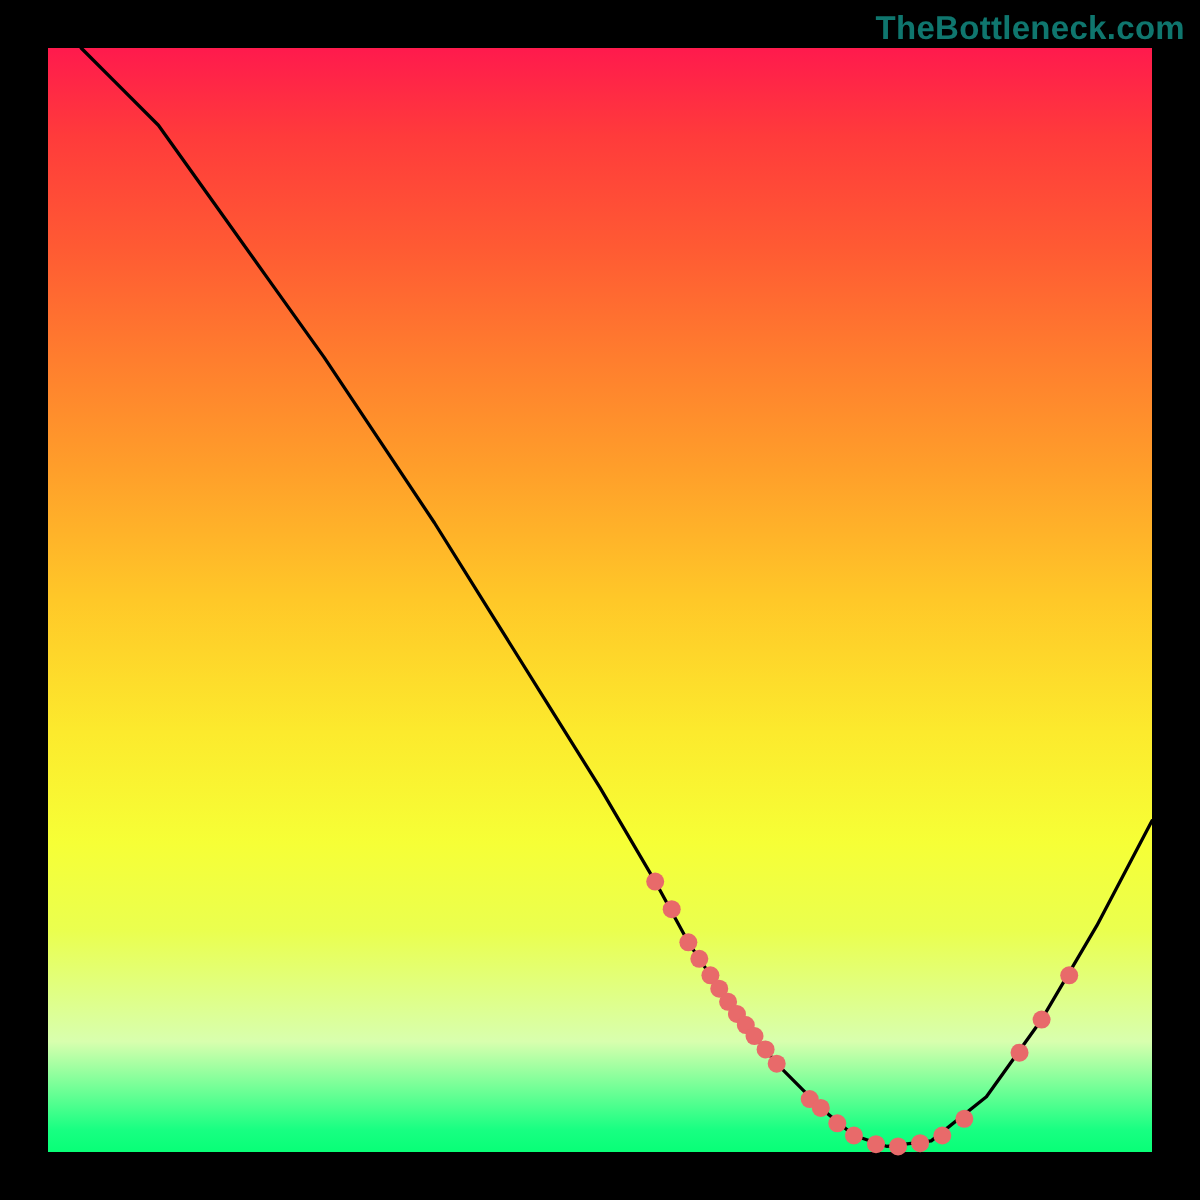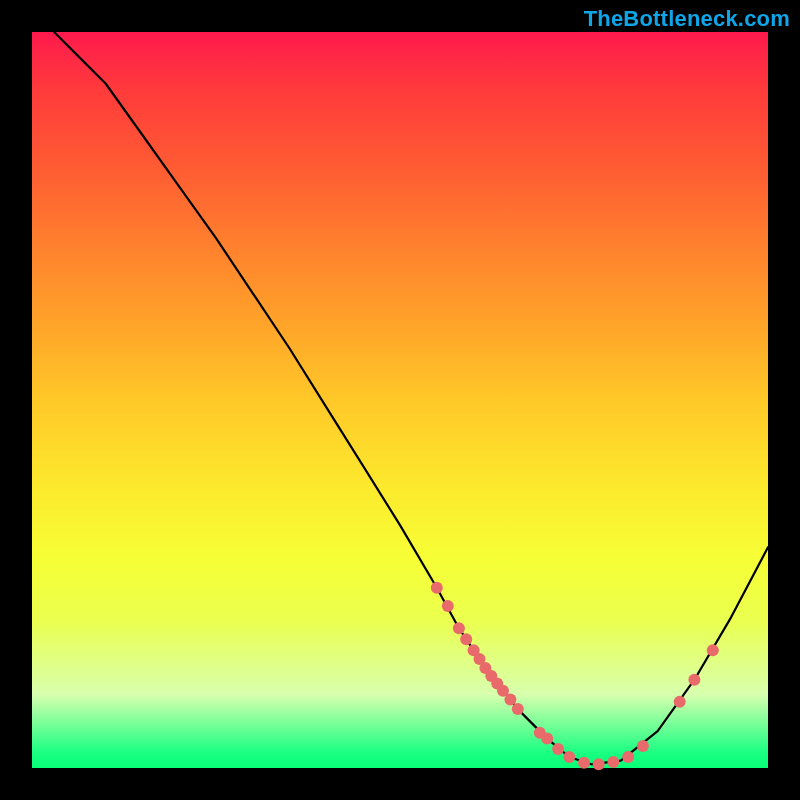--- a/index.html
+++ b/index.html
@@ -29,21 +29,21 @@
       #eaff4f 80%,
       #d8ffae 90%,
       #18ff82 98%,
       #08ff77 100%
     );
   }
   .watermark {
     position: absolute;
     top: 6px;
     right: 10px;
-    color: #0ea5e9;
+    color: #0f766e;
     font-size: 22px;
     font-weight: 600;
     letter-spacing: 0.2px;
   }
   svg.plot {
     position: absolute;
     left: 0;
     top: 0;
     width: 736px;
     height: 736px;

